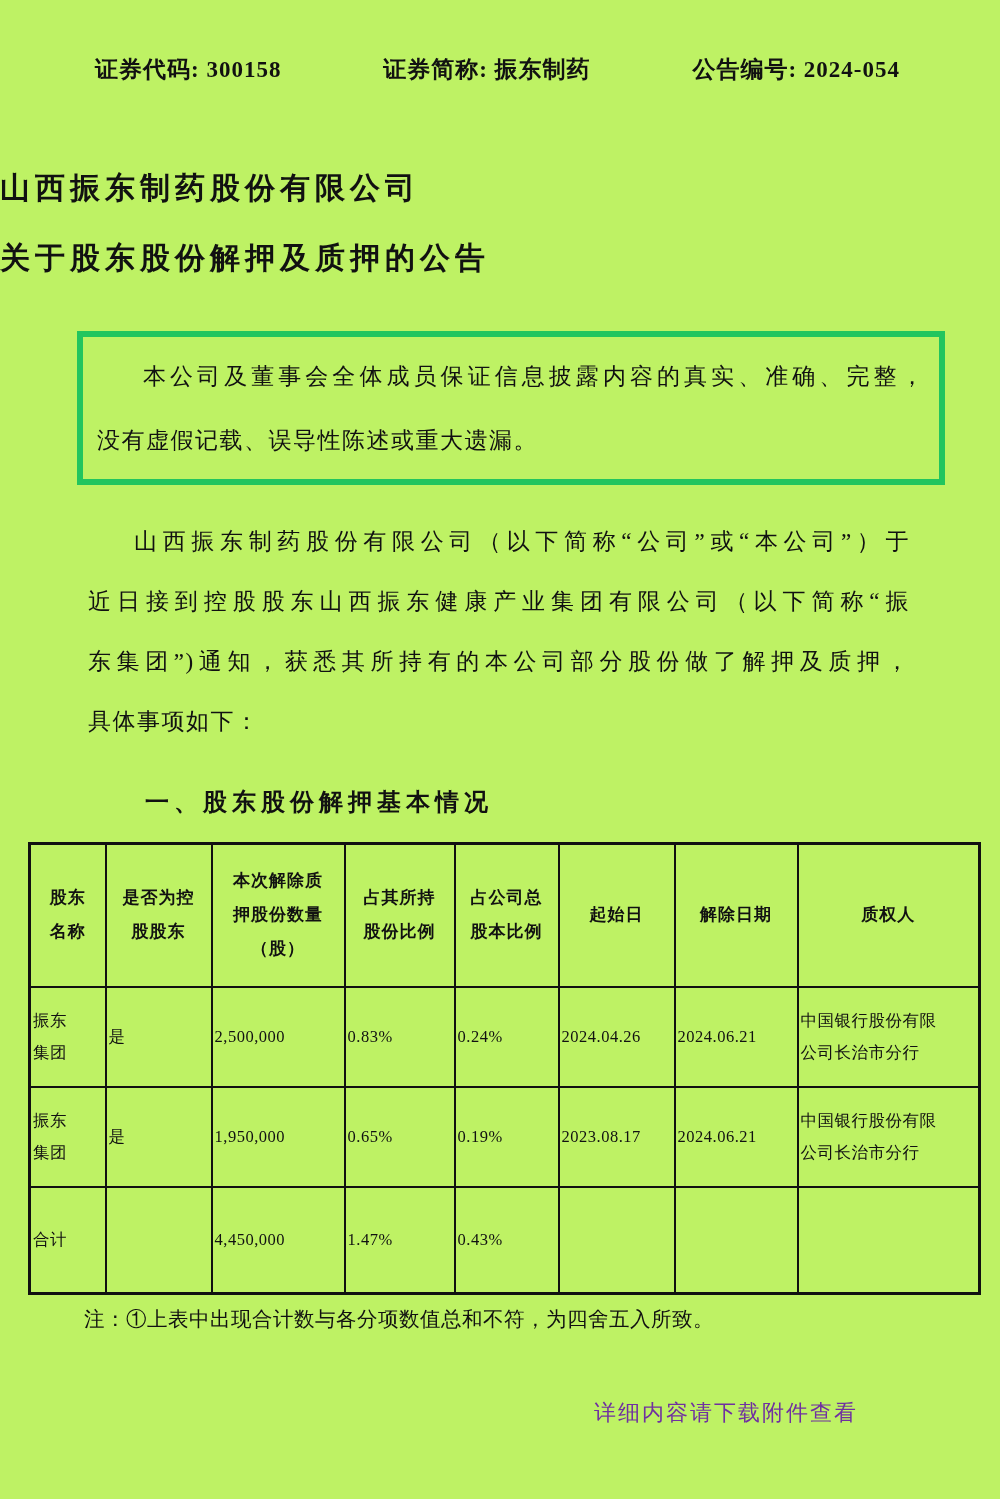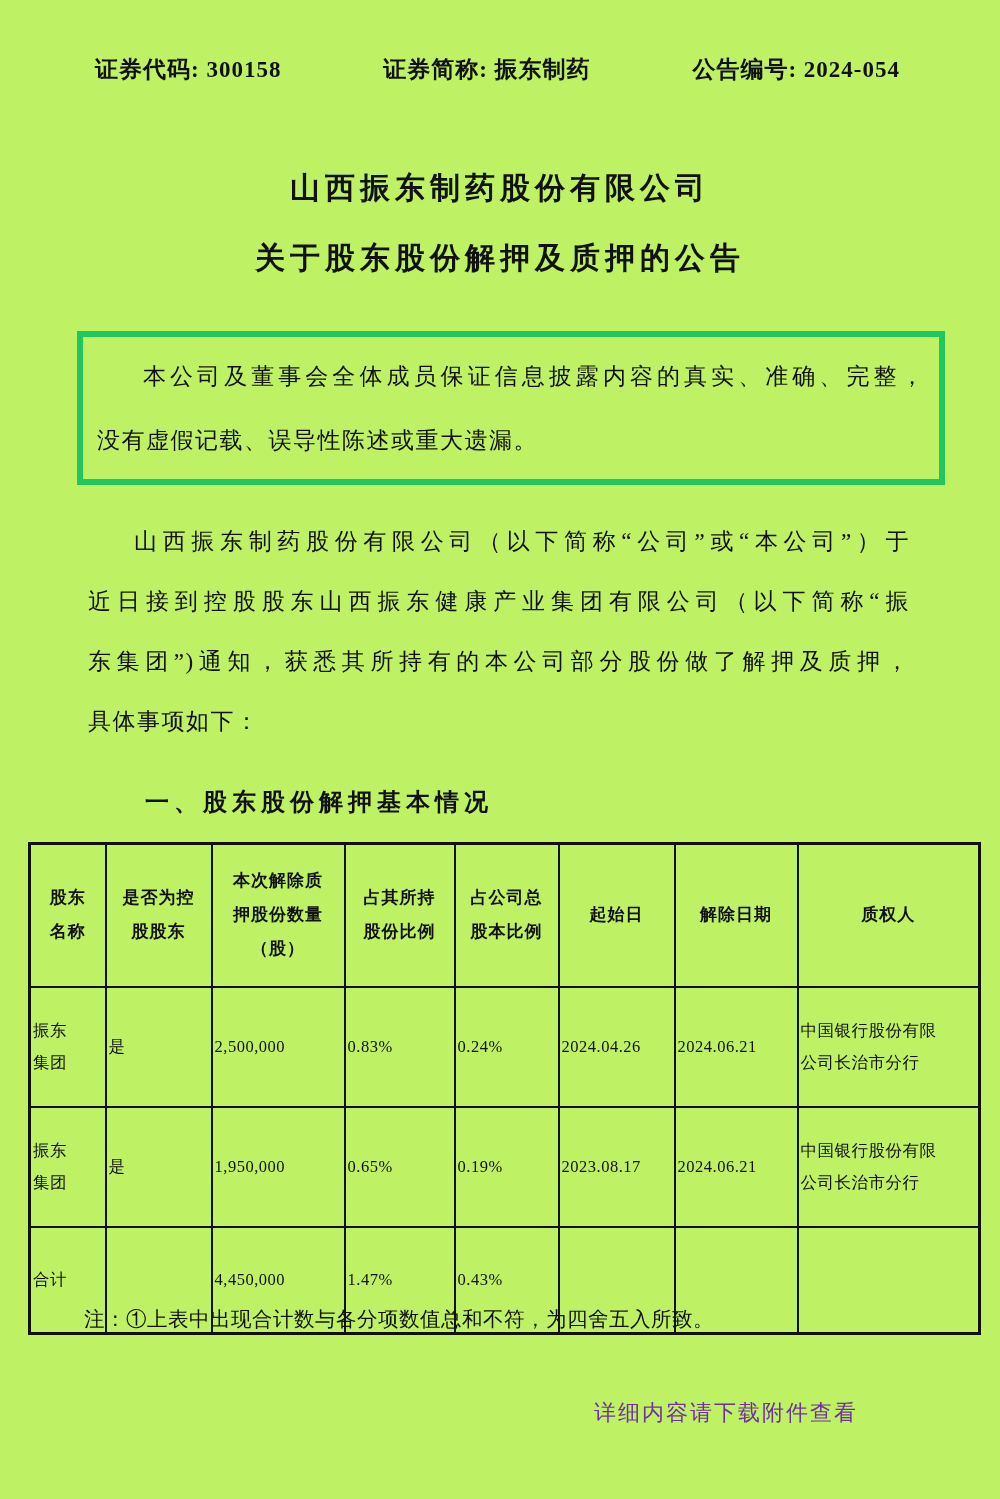--- a/index.html
+++ b/index.html
@@ -12,21 +12,21 @@
   }
   
   .doc-header{
     position:absolute;top:54px;left:95px;right:100px;
     display:flex;justify-content:space-between;
     font-size:23px;font-weight:bold;letter-spacing:1px;white-space:nowrap;
   }
   
   .doc-title{
     position:absolute;top:168px;left:0;width:100%;
-    text-align:center;font-weight:bold;font-size:30px;letter-spacing:5px;
+    text-align:left;font-weight:bold;font-size:30px;letter-spacing:5px;
   }
   .title-line-2{margin-top:29px;}
   
   .disclaimer-box{
     position:absolute;left:77px;top:331px;
     width:828px;height:134px;
     border:6px solid #22c55e;
     padding:8px 14px 0 14px;
     font-size:23px;line-height:64px;letter-spacing:1.5px;
   }
@@ -50,21 +50,21 @@
   }
   .main-table th,.main-table td{
     border:2px solid #111111;
     vertical-align:middle;
     white-space:pre-line;padding:0 2px;
     font-weight:normal;
   }
   .main-table th{font-size:17px;line-height:34px;letter-spacing:1px;font-weight:bold;}
   .main-table td{font-size:16.5px;line-height:32px;letter-spacing:0.5px;}
   .row-header{height:143px;}
-  .row-1,.row-2{height:120px;}
+  .row-1,.row-2{height:100px;}
   .row-3{height:107px;}
   
   .note{
     position:absolute;left:84px;top:1305px;
     font-size:20.5px;letter-spacing:0.5px;
   }
   
   .footer-link{
     position:absolute;left:594px;top:1398px;
     font-size:22px;letter-spacing:2px;

